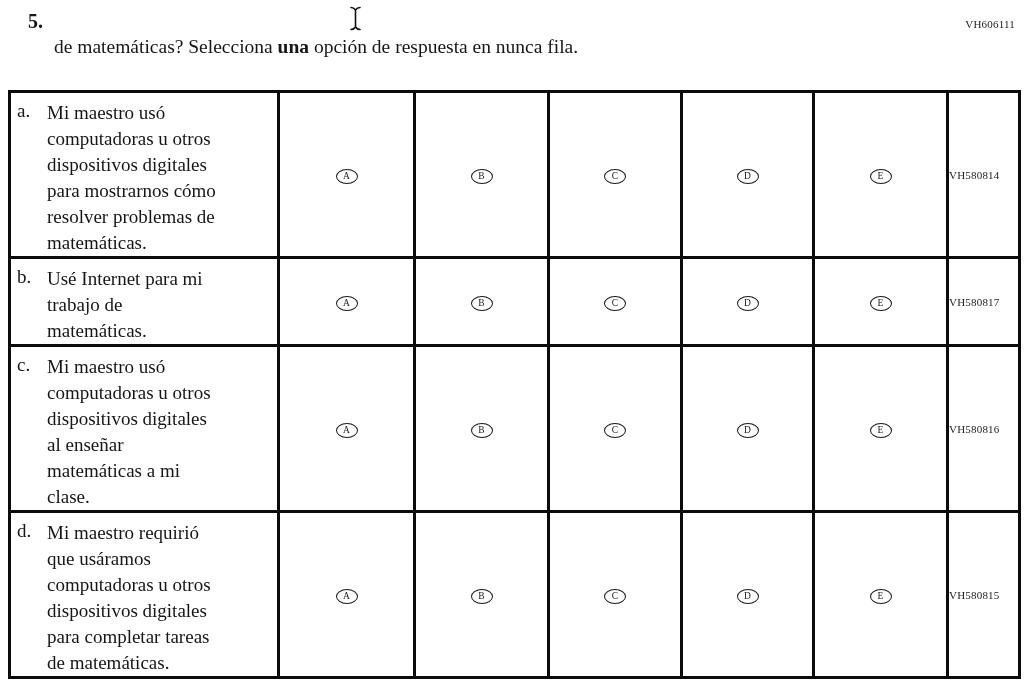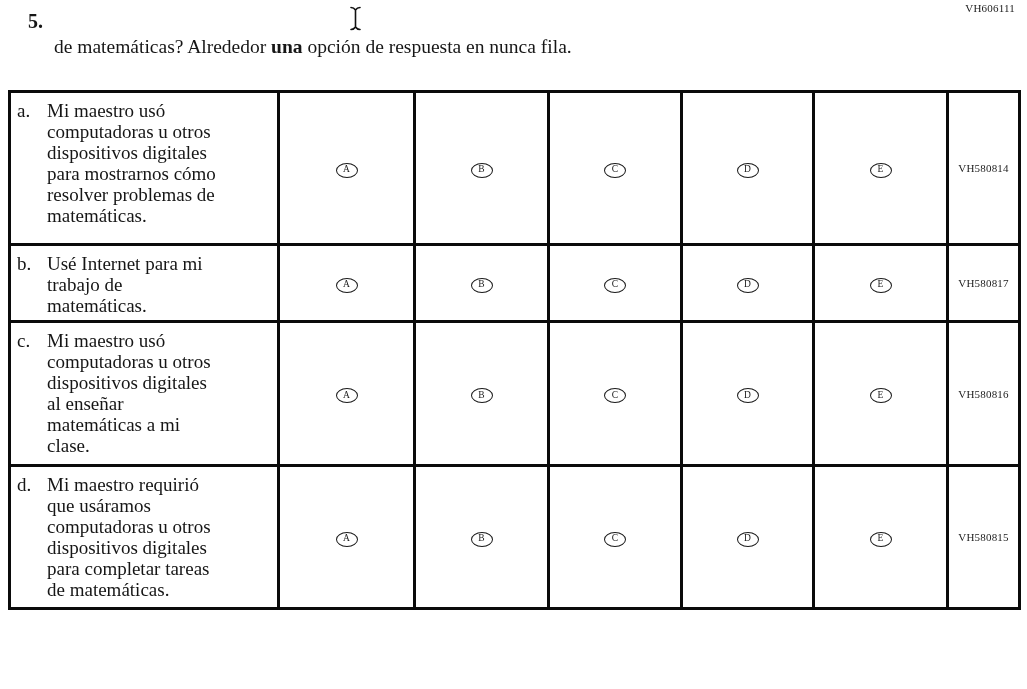--- a/index.html
+++ b/index.html
@@ -9,21 +9,21 @@
     width: 1027px;
     height: 689px;
     background: #ffffff;
     font-family: "Liberation Serif", "DejaVu Serif", serif;
     color: #161616;
     overflow: hidden;
   }
 
   .form-code {
     position: absolute;
-    top: 2px;
+    top: 18px;
     right: 12px;
     font-size: 11px;
     letter-spacing: 0.2px;
     color: #1c1c1c;
   }
 
   .question {
     position: absolute;
     left: 28px;
     top: 8px;
@@ -74,56 +74,56 @@
   td.stmt { vertical-align: top; padding: 7px 4px 0 6px; }
   .stmt-flex { display: flex; }
   .row-label {
     width: 30px;
     flex: 0 0 30px;
     font-size: 19px;
     line-height: 22px;
   }
   .row-text {
     font-size: 19px;
-    line-height: 21px;
+    line-height: 26px;
     white-space: pre-line;
   }
   td.opt { text-align: center; vertical-align: middle; }
   .bubble {
     display: inline-flex;
     width: 22px;
     height: 15px;
     border: 1.6px solid #1a1a1a;
     border-radius: 50%;
     align-items: center;
     justify-content: center;
     font-size: 9.5px;
     line-height: 1;
     color: #1a1a1a;
     cursor: pointer;
     background: #fff;
   }
   td.code-cell {
-    text-align: center;
+    text-align: left;
     vertical-align: middle;
     font-size: 11px;
     letter-spacing: 0.2px;
     color: #1c1c1c;
   }
 </style>
 </head>
 <body>
 
 <div class="page">
 
   <div class="form-code">VH606111</div>
 
   <div class="question">
     <span class="qnum">5.</span>
-    <div class="qtext"><br><span>de matemáticas? Alrededor </span><b>una</b><span> opción de respuesta en nunca fila.</span></div>
+    <div class="qtext"><br><span>de matemáticas? Selecciona </span><b>una</b><span> opción de respuesta en nunca fila.</span></div>
   </div>
 
   <div class="text-cursor">
     <svg width="13" height="25" viewBox="0 0 13 25">
       <path d="M2 1.5 C4.5 1.5 5.5 2.5 6.5 4 C7.5 2.5 8.5 1.5 11 1.5 M6.5 4 L6.5 21 M2 23.5 C4.5 23.5 5.5 22.5 6.5 21 C7.5 22.5 8.5 23.5 11 23.5" stroke="#111" stroke-width="1.6" fill="none" stroke-linecap="round"></path>
     </svg>
   </div>
 
   <table class="matrix">
     <colgroup>

